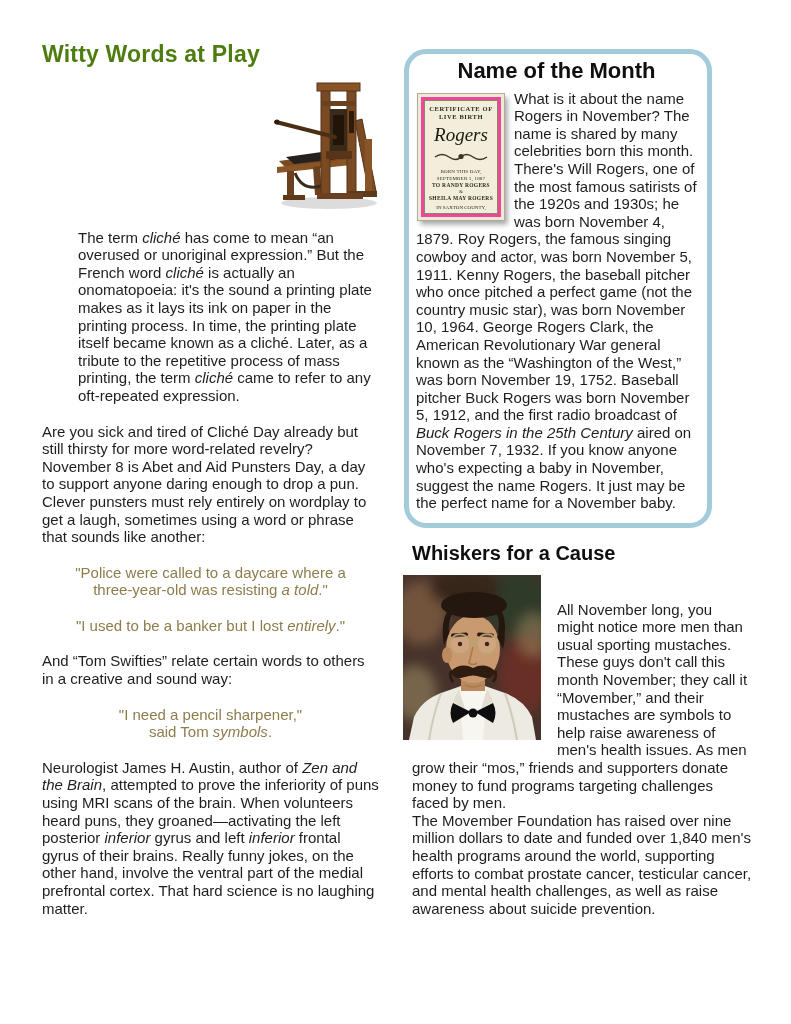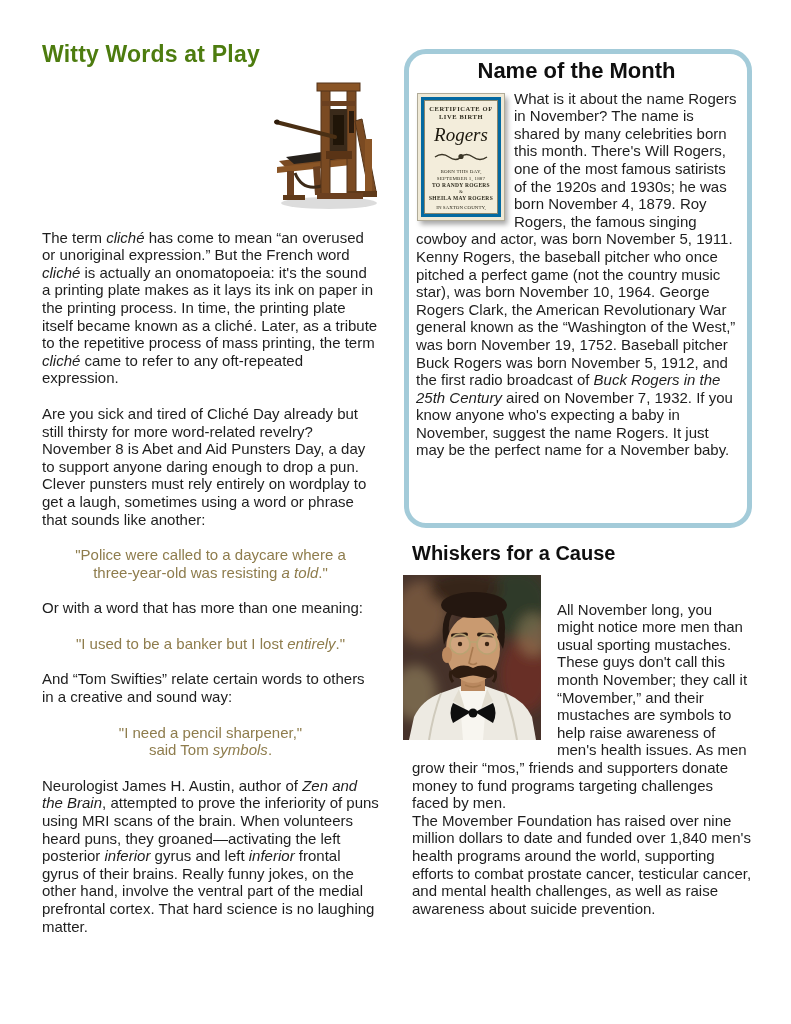--- a/index.html
+++ b/index.html
@@ -7,42 +7,42 @@
     position:relative; width:791px; height:1024px; background:#ffffff;
     font-family:"Liberation Sans","DejaVu Sans",sans-serif;
     color:#1e1e1e; overflow:hidden;
   }
   
   .col-left { position:absolute; left:42px; top:46px; width:337px; }
   .h-article { font-size:23px; font-weight:bold; color:#4d7c0f; margin:0 0 15px 0; letter-spacing:.2px; }
   .body-txt { font-size:15px; line-height:17.6px; }
   .para { margin:0 0 18px 0; }
   .para-first { margin:0 0 6px 0; }
-  .clear-r { clear:right; }
+  .clear-r { clear:right;margin-left:36px; }
   .press-float { float:right; width:106px; height:130px; margin:2px 0 18px 6px; }
   .quote { margin:2px 0 18px 0; text-align:center; color:#8e7c4c; white-space:pre-line; }
   .it { font-style:italic; }
 
   
   .col-right { position:absolute; left:404px; top:49px; width:348px; }
   .bluebox {
-    box-sizing:border-box; width:348px; height:479px;
+    box-sizing:border-box; width:308px; height:479px;
     border:5px solid #a3cbd9; border-radius:22px;
     padding:6px 10px 16px 7px; background:#ffffff;
   }
   .h-box { font-size:22px; font-weight:bold; color:#0f0f0f; text-align:center; margin:2px 0 10px 0; }
   .cert-float { float:left; width:88px; margin:3px 9px 6px 1px; }
   .cert {
     box-sizing:border-box; width:88px; height:128px;
     background:#efe9d6; border:1px solid #b0ab99; padding:3px;
     box-shadow:2.5px 3.5px 5px rgba(0,0,0,.35);
   }
   .cert-inner {
     box-sizing:border-box; width:100%; height:100%;
-    border:3px solid #0369a1; box-shadow:inset 0 0 0 1px #8a866e;
+    border:3px solid #ec4899; box-shadow:inset 0 0 0 1px #8a866e;
     background:#f3eddb; text-align:center; padding:5px 1px 2px 1px; overflow:hidden;
     font-family:"Liberation Serif","DejaVu Serif",serif; color:#2e2b1e;
   }
   .cert-h { font-size:6.5px; font-weight:bold; letter-spacing:.6px; line-height:8px; }
   .cert-name { font-family:"Liberation Serif","DejaVu Serif",serif; font-style:italic; font-size:19px; line-height:22px; color:#1c180e; margin-top:3px; }
   .cert-fl { margin:2px 0 3px 0; }
   .cert-tiny { font-size:5px; line-height:7px; letter-spacing:.2px; }
   .cert-small { font-size:5.5px; font-weight:bold; line-height:7px; letter-spacing:.3px; }
   .cert-amp { font-size:5px; line-height:6px; }
   .cert-place { font-size:5px; line-height:8px; margin-top:2px; }
@@ -90,21 +90,20 @@
         <rect x="92" y="58" width="7" height="54" fill="#8a5526"></rect>
         <rect x="74" y="110" width="30" height="6" fill="#5f3a1a"></rect>
         <rect x="44" y="112" width="46" height="6" fill="#6b4020"></rect>
       </svg>
     </div>
 
     <div class="para clear-r"><span>The term </span><span class="it">cliché</span><span> has come to mean “an overused or unoriginal expression.” But the French word </span><span class="it">cliché</span><span> is actually an onomatopoeia: it's the sound a printing plate makes as it lays its ink on paper in the printing process. In time, the printing plate itself became known as a cliché. Later, as a tribute to the repetitive process of mass printing, the term </span><span class="it">cliché</span><span> came to refer to any oft-repeated expression.</span></div>
     <div class="para"><span>Are you sick and tired of Cliché Day already but still thirsty for more word-related revelry? November 8 is Abet and Aid Punsters Day, a day to support anyone daring enough to drop a pun. Clever punsters must rely entirely on wordplay to get a laugh, sometimes using a word or phrase that sounds like another:</span></div>
     <div class="quote"><span>"Police were called to a daycare where a
 three-year-old was resisting </span><span class="it">a told</span><span>."</span></div>
-    <div class="para"><span>Or with a word that has more than one meaning:</span></div>
     <div class="quote"><span>"I used to be a banker but I lost </span><span class="it">entirely</span><span>."</span></div>
     <div class="para"><span>And “Tom Swifties” relate certain words to others in a creative and sound way:</span></div>
     <div class="quote"><span>"I need a pencil sharpener,"
 said Tom </span><span class="it">symbols</span><span>.</span></div>
     <div class="para"><span>Neurologist James H. Austin, author of </span><span class="it">Zen and the Brain</span><span>, attempted to prove the inferiority of puns using MRI scans of the brain. When volunteers heard puns, they groaned—activating the left posterior </span><span class="it">inferior</span><span> gyrus and left </span><span class="it">inferior</span><span> frontal gyrus of their brains. Really funny jokes, on the other hand, involve the ventral part of the medial prefrontal cortex. That hard science is no laughing matter.</span></div>
   </div>
 
   <div class="col-right body-txt">
 
     <div class="bluebox">

